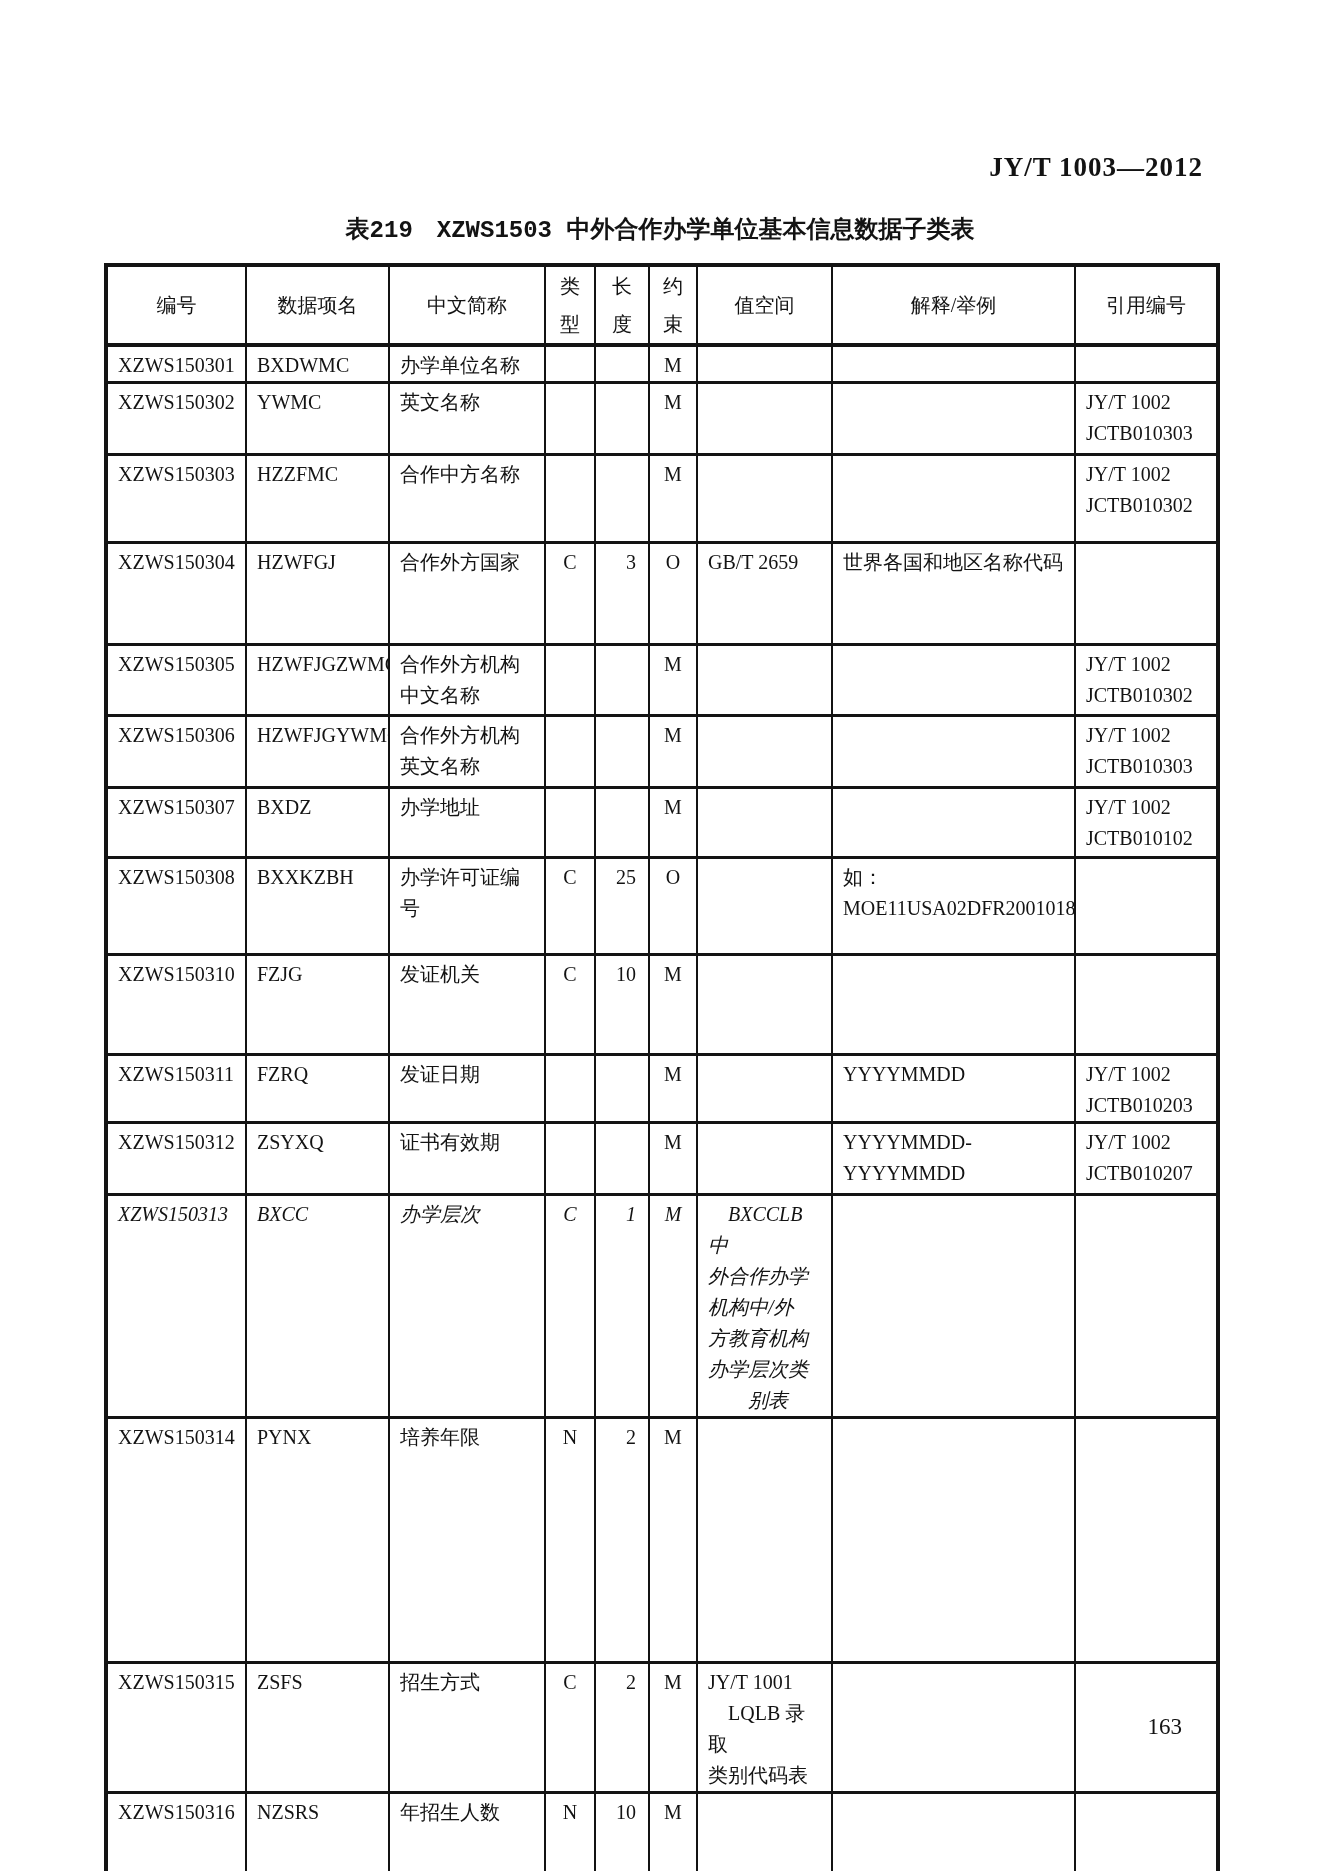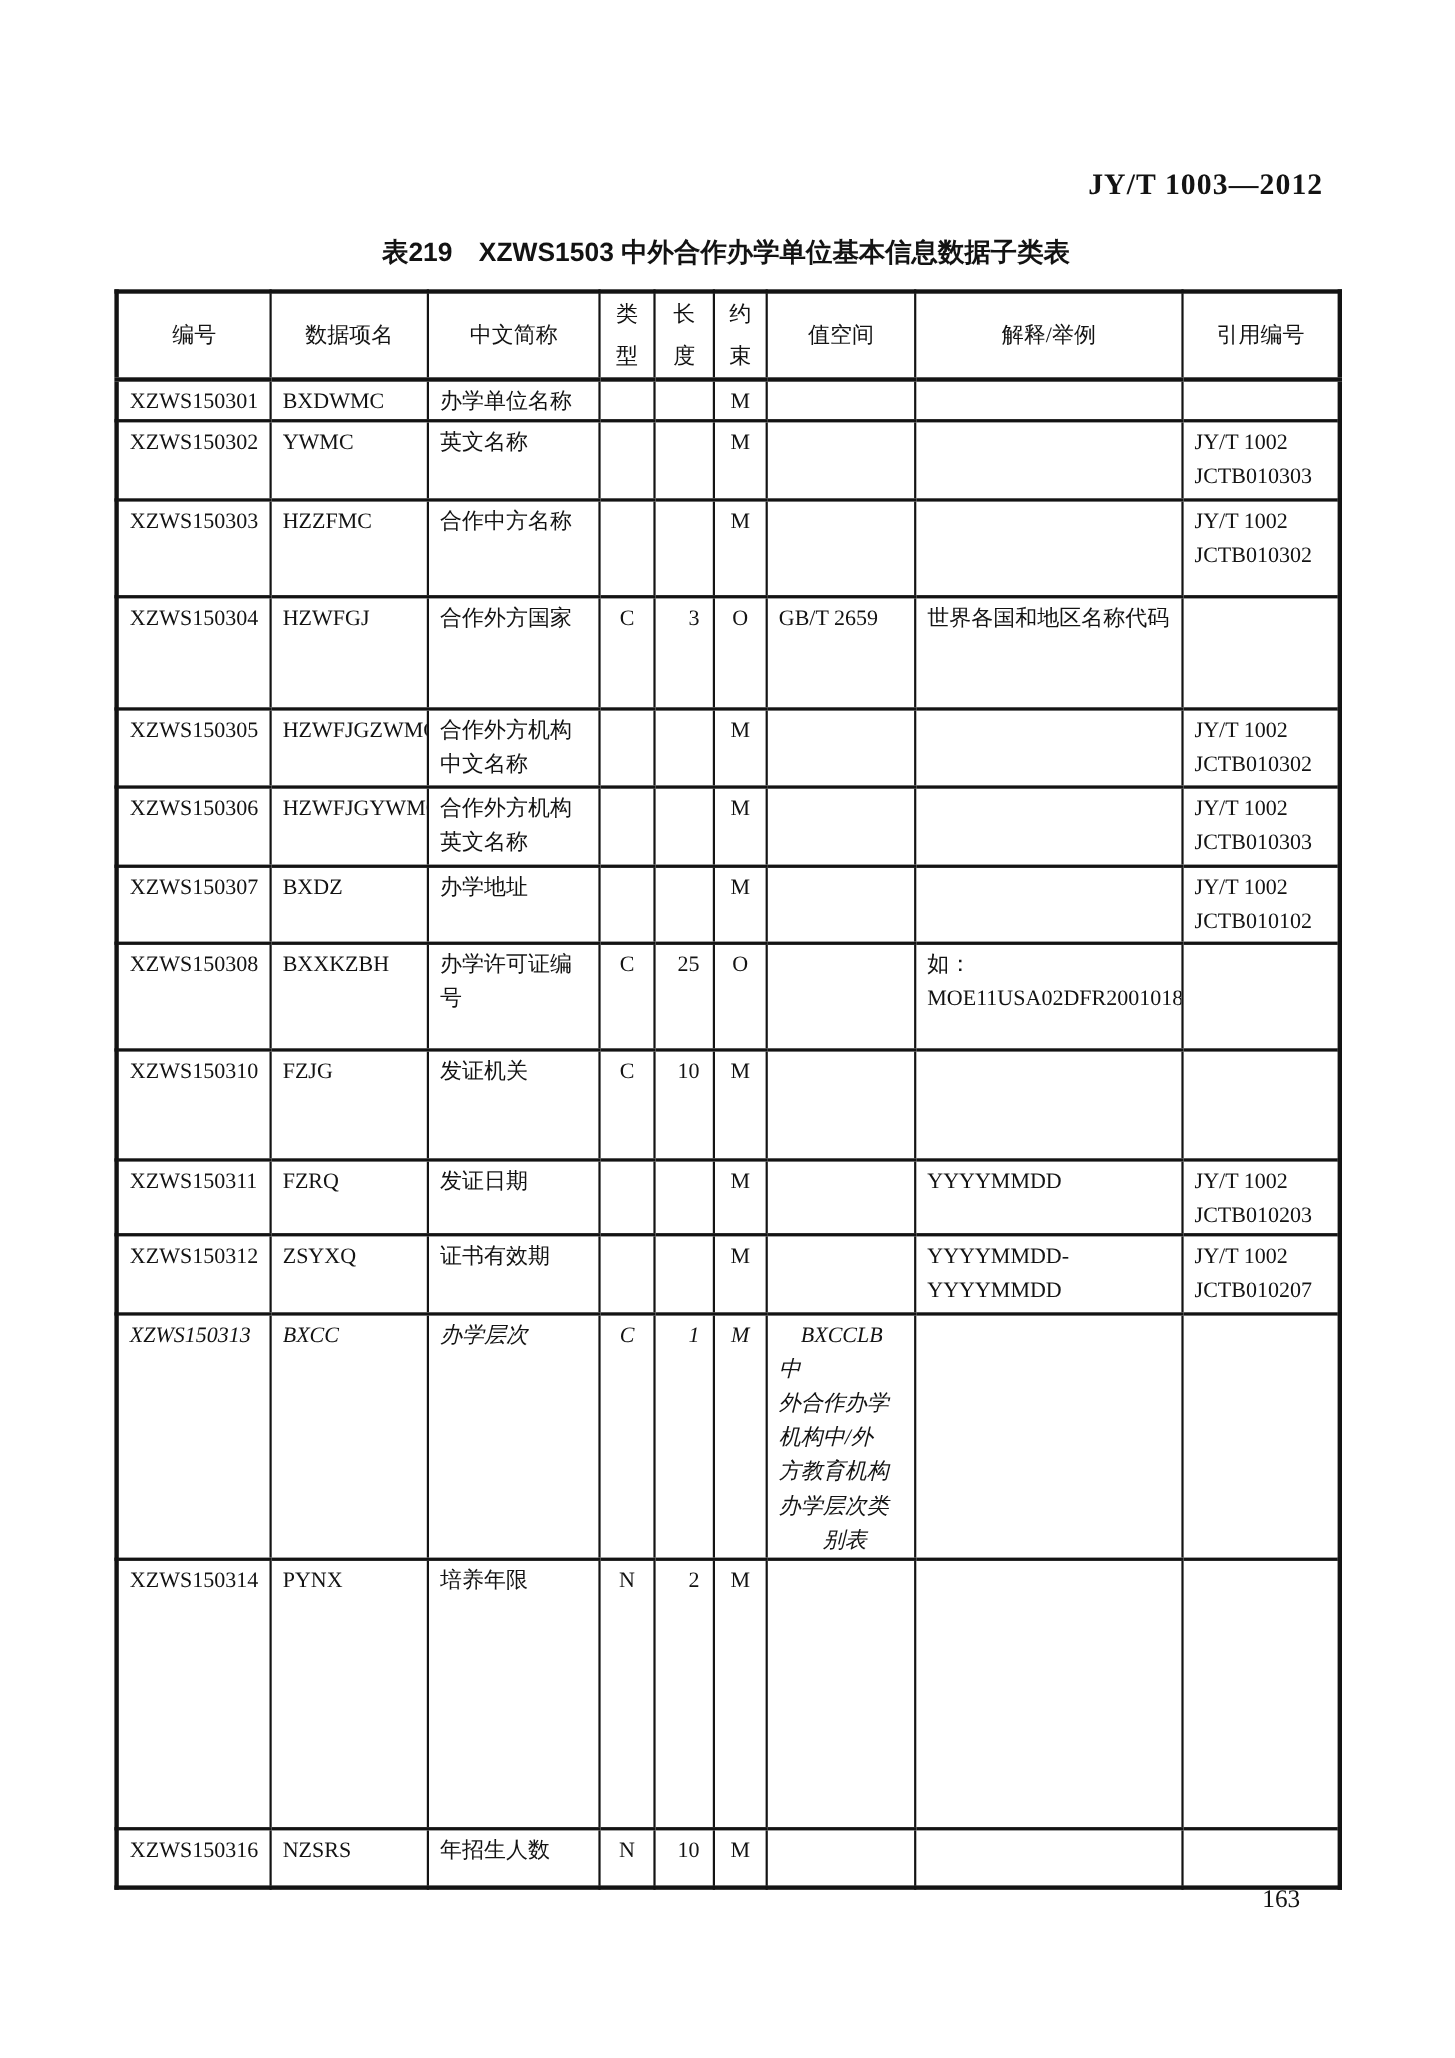--- a/index.html
+++ b/index.html
@@ -17,21 +17,21 @@
     font-family:Liberation Serif, serif;
     font-weight:bold;
     font-size:27px;
     letter-spacing:1px;
     white-space:nowrap;
   }
   .table-title {
     position:absolute;
     top:213px; left:104px; width:1112px;
     text-align:center;
-    font-family:Liberation Sans, sans-serif;
+    font-family:Liberation Mono, monospace;
     font-weight:bold;
     font-size:24px;
     white-space:nowrap;
   }
   table.data-table {
     position:absolute;
     top:263px; left:104px;
     width:1112px;
     border-collapse:collapse;
     table-layout:fixed;
@@ -281,20 +281,33 @@
         <td class="col-name">PYNX</td>
         <td class="col-cn">培养年限</td>
         <td class="col-type">N</td>
         <td class="col-len">2</td>
         <td class="col-constraint">M</td>
         <td class="col-value_space"></td>
         <td class="col-explanation"></td>
         <td class="col-ref"></td>
       </tr>
       <tr>
+        <td class="col-id">XZWS150315</td>
+        <td class="col-name">ZSFS</td>
+        <td class="col-cn">招生方式</td>
+        <td class="col-type">C</td>
+        <td class="col-len">2</td>
+        <td class="col-constraint">M</td>
+        <td class="col-value_space">JY/T 1001
+　LQLB 录取
+类别代码表</td>
+        <td class="col-explanation"></td>
+        <td class="col-ref"></td>
+      </tr>
+      <tr>
         <td class="col-id">XZWS150316</td>
         <td class="col-name">NZSRS</td>
         <td class="col-cn">年招生人数</td>
         <td class="col-type">N</td>
         <td class="col-len">10</td>
         <td class="col-constraint">M</td>
         <td class="col-value_space"></td>
         <td class="col-explanation"></td>
         <td class="col-ref"></td>
       </tr>

